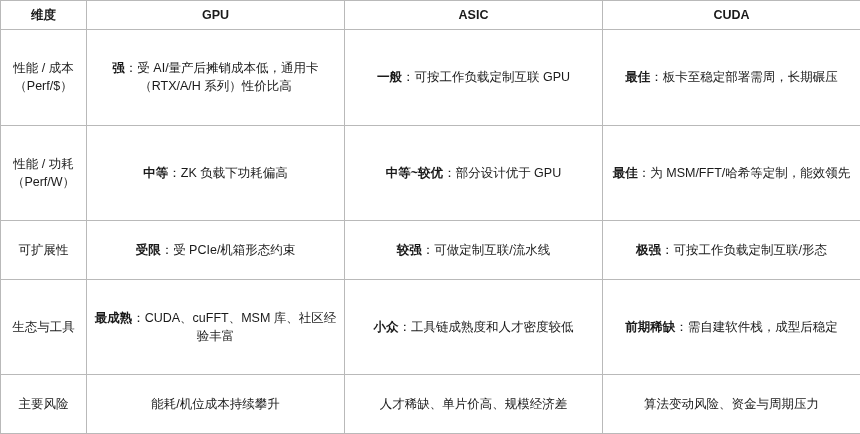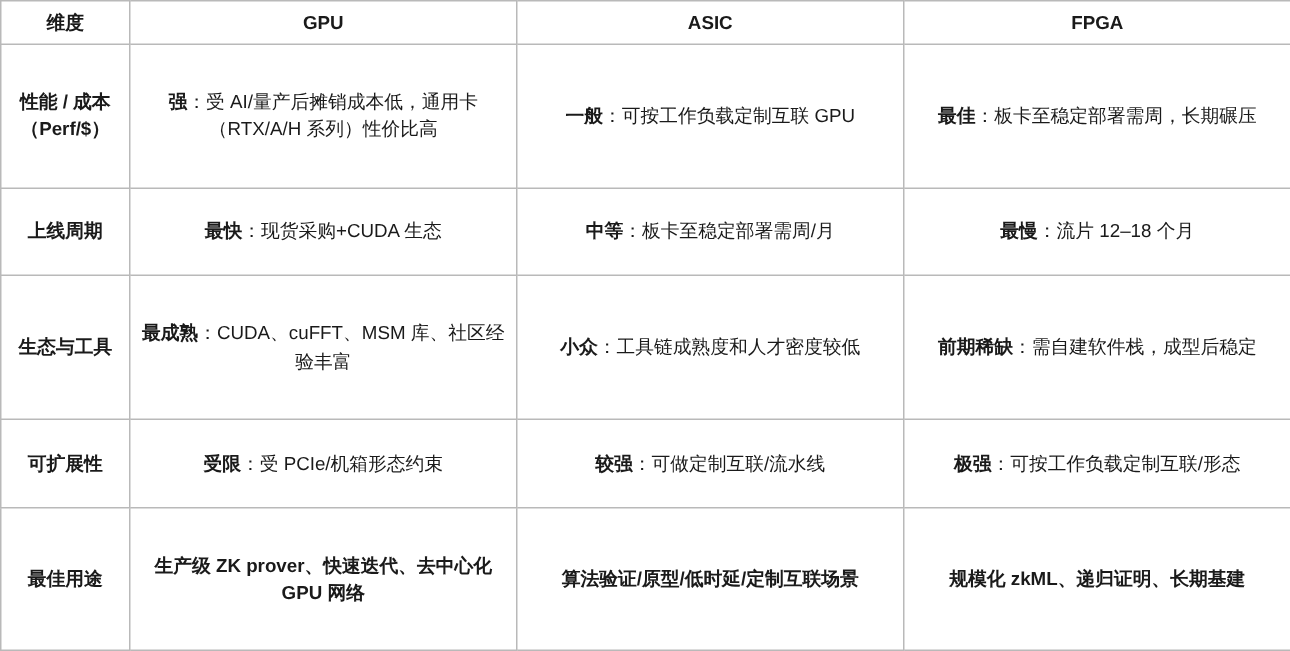--- a/index.html
+++ b/index.html
@@ -38,21 +38,21 @@
   col.c-gpu { width: 258px; }
   col.c-fpga { width: 258px; }
   col.c-asic { width: 258px; }
 
   thead td {
     font-weight: bold;
     font-size: 13px;
     background: #ffffff;
   }
   td.dim {
-    font-weight: bold;
+    font-weight: normal;
     font-size: 12.5px;
   }
   .lead {
     font-weight: bold;
   }
   .row-best td.dim,
   .row-best .cell-text {
     font-weight: bold;
   }
   .cell-text {
@@ -69,49 +69,49 @@
       <col class="c-dim">
       <col class="c-gpu">
       <col class="c-fpga">
       <col class="c-asic">
     </colgroup>
     <thead>
       <tr class="t-row-1">
         <td>维度</td>
         <td>GPU</td>
         <td>ASIC</td>
-        <td>FPGA</td>
+        <td>CUDA</td>
       </tr>
     </thead>
     <tbody id="tbody">
         <tr>
           <td class="dim">性能 / 成本<br>（Perf/$）</td>
           <td><span class="lead">强</span><span class="cell-text">：受 AI/量产后摊销成本低，通用卡（RTX/A/H 系列）性价比高</span></td>
           <td><span class="lead">一般</span><span class="cell-text">：可按工作负载定制互联 GPU</span></td>
           <td><span class="lead">最佳</span><span class="cell-text">：板卡至稳定部署需周，长期碾压</span></td>
         </tr>
         <tr>
-          <td class="dim">上线周期</td>
-          <td><span class="lead">最快</span><span class="cell-text">：现货采购+CUDA 生态</span></td>
-          <td><span class="lead">中等</span><span class="cell-text">：板卡至稳定部署需周/月</span></td>
-          <td><span class="lead">最慢</span><span class="cell-text">：流片 12–18 个月</span></td>
+          <td class="dim">性能 / 功耗<br>（Perf/W）</td>
+          <td><span class="lead">中等</span><span class="cell-text">：ZK 负载下功耗偏高</span></td>
+          <td><span class="lead">中等~较优</span><span class="cell-text">：部分设计优于 GPU</span></td>
+          <td><span class="lead">最佳</span><span class="cell-text">：为 MSM/FFT/哈希等定制，能效领先</span></td>
+        </tr>
+        <tr>
+          <td class="dim">可扩展性</td>
+          <td><span class="lead">受限</span><span class="cell-text">：受 PCIe/机箱形态约束</span></td>
+          <td><span class="lead">较强</span><span class="cell-text">：可做定制互联/流水线</span></td>
+          <td><span class="lead">极强</span><span class="cell-text">：可按工作负载定制互联/形态</span></td>
         </tr>
         <tr>
           <td class="dim">生态与工具</td>
           <td><span class="lead">最成熟</span><span class="cell-text">：CUDA、cuFFT、MSM 库、社区经验丰富</span></td>
           <td><span class="lead">小众</span><span class="cell-text">：工具链成熟度和人才密度较低</span></td>
           <td><span class="lead">前期稀缺</span><span class="cell-text">：需自建软件栈，成型后稳定</span></td>
         </tr>
         <tr>
-          <td class="dim">可扩展性</td>
-          <td><span class="lead">受限</span><span class="cell-text">：受 PCIe/机箱形态约束</span></td>
-          <td><span class="lead">较强</span><span class="cell-text">：可做定制互联/流水线</span></td>
-          <td><span class="lead">极强</span><span class="cell-text">：可按工作负载定制互联/形态</span></td>
-        </tr>
-        <tr class="row-best">
-          <td class="dim">最佳用途</td>
-          <td><span class="cell-text">生产级 ZK prover、快速迭代、去中心化 GPU 网络</span></td>
-          <td><span class="cell-text">算法验证/原型/低时延/定制互联场景</span></td>
-          <td><span class="cell-text">规模化 zkML、递归证明、长期基建</span></td>
+          <td class="dim">主要风险</td>
+          <td><span class="cell-text">能耗/机位成本持续攀升</span></td>
+          <td><span class="cell-text">人才稀缺、单片价高、规模经济差</span></td>
+          <td><span class="cell-text">算法变动风险、资金与周期压力</span></td>
         </tr>
       </tbody>
   </table>
 </div>
 
 </body></html>

